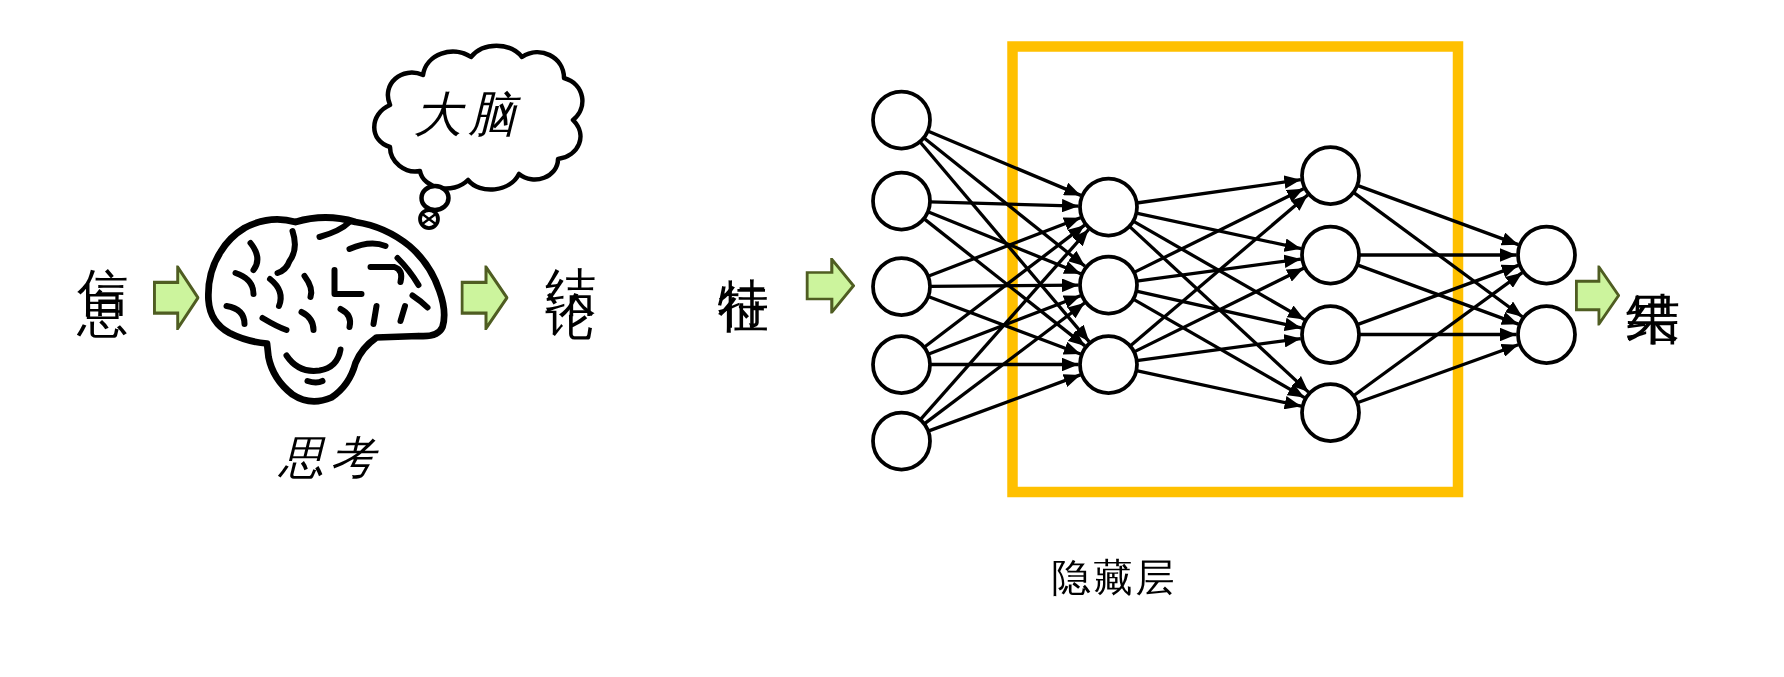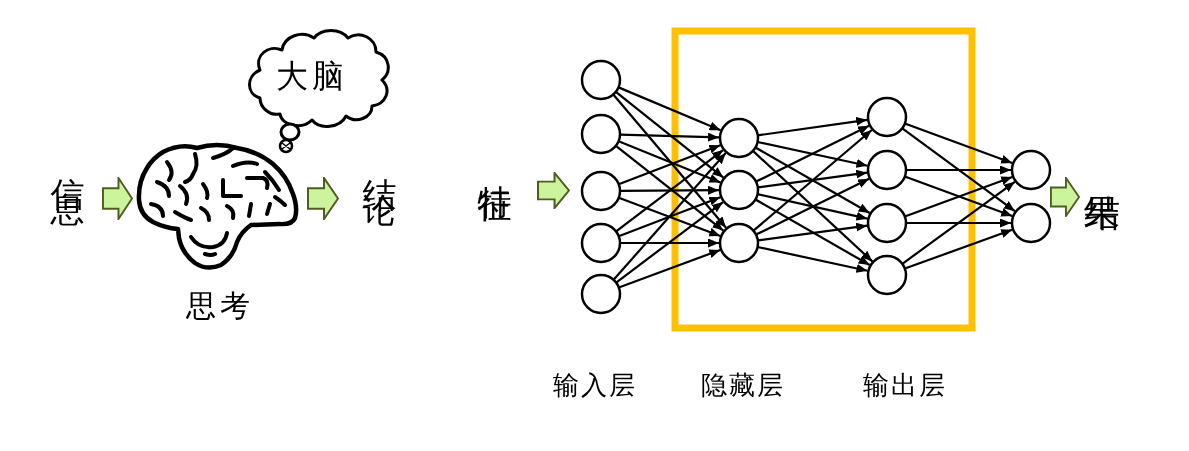--- a/index.html
+++ b/index.html
@@ -22,20 +22,21 @@
     color:var(--ink,#000);
     white-space:nowrap;
   }
   .htext{
     position:absolute;
     transform:translateX(-50%);
     font-size:30px;
     line-height:1;
     color:var(--ink,#000);
     white-space:nowrap;
+    font-style:italic;
   }
   .layer-label{
     position:absolute;
     top:371px;
     transform:translateX(-50%);
     font-size:26px;
     letter-spacing:2px;
     line-height:1.1;
     color:var(--ink,#000);
     white-space:nowrap;
@@ -162,23 +163,21 @@
       <circle cx="739" cy="190" r="19" class="node"></circle>
       <circle cx="739" cy="243" r="19" class="node"></circle>
       <circle cx="887" cy="117" r="19" class="node"></circle>
       <circle cx="887" cy="170" r="19" class="node"></circle>
       <circle cx="887" cy="223" r="19" class="node"></circle>
       <circle cx="887" cy="275" r="19" class="node"></circle>
       <circle cx="1031" cy="170" r="19" class="node"></circle>
       <circle cx="1031" cy="223" r="19" class="node"></circle>
     </svg>
 
-  <div class="layer-label" style="left:595px;">输入层</div>
   <div class="layer-label" style="left:743px;text-align:right;">隐藏层</div>
-  <div class="layer-label" style="left:905px;">输出层</div>
 
   <svg class="abs block-arrow" style="left:1050px;top:177px;" width="30" height="40" viewBox="0 0 32 42" preserveAspectRatio="none">
     <polygon points="1,11 17,11 17,1 31,21 17,41 17,31 1,31"></polygon>
   </svg>
 
   <div class="vtext" style="left:1102px;top:166px;letter-spacing:2px;font-size:36px;">结果</div>
 
 </div>
 
 </body></html>

